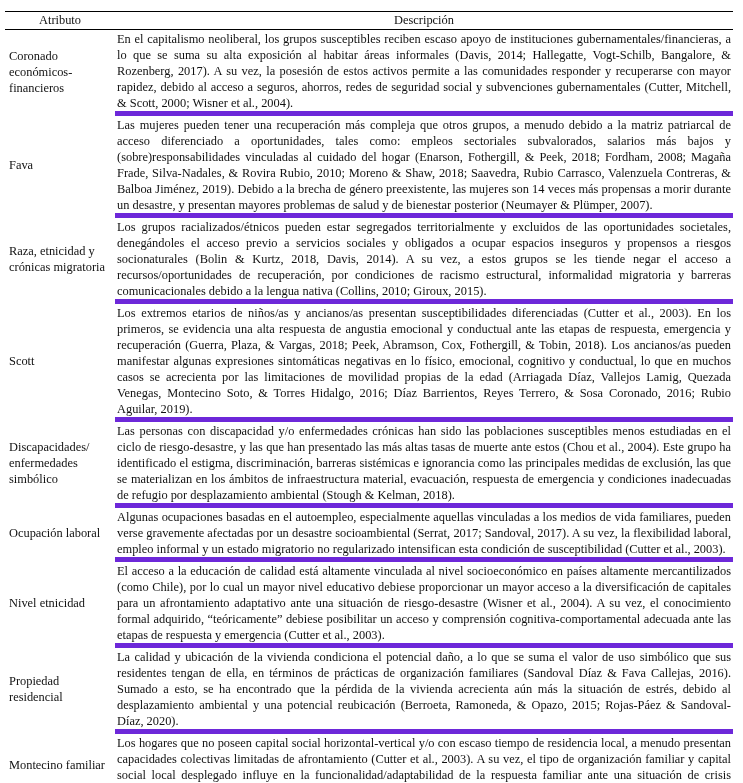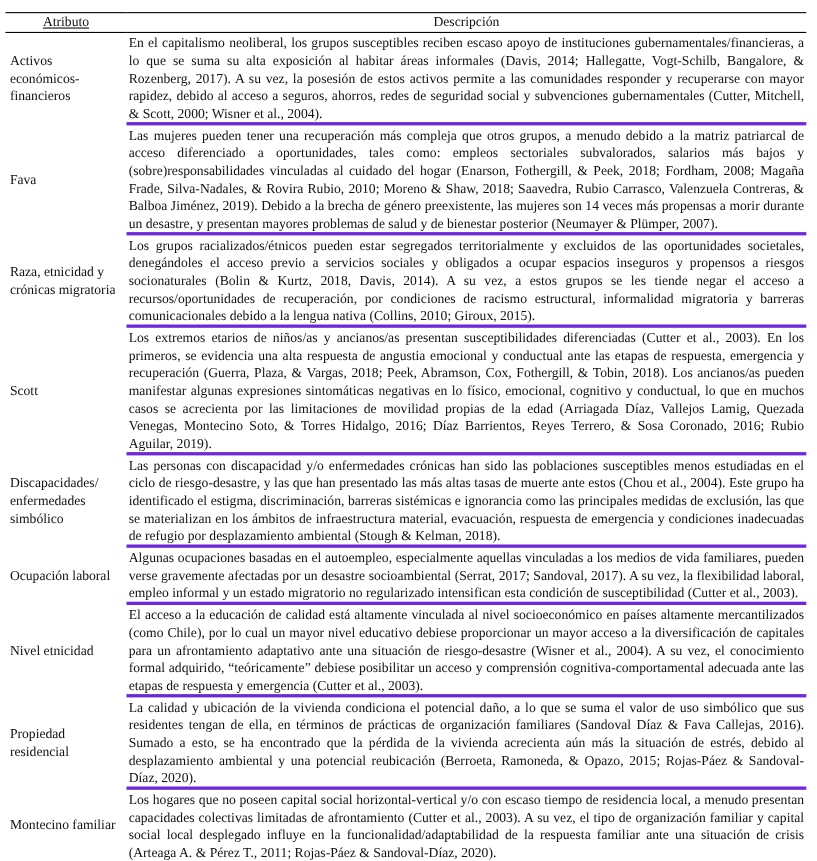--- a/index.html
+++ b/index.html
@@ -2,39 +2,39 @@
 <html><head>
 <meta charset="utf-8">
 <style>
   html, body { margin: 0; padding: 0; background: #ffffff; }
   body { width: 743px; height: 783px; overflow: hidden; position: relative;
          font-family: "Liberation Serif", "DejaVu Serif", serif; color: #111; }
   table.t { position: absolute; left: 5px; top: 11px; width: 728px;
             border-collapse: collapse; font-size: 12.4px; line-height: 16px; }
   table.t th { font-weight: normal; text-align: center; padding: 0 2px 1px 2px;
                border-top: 1.5px solid #000; border-bottom: 1.5px solid #000; height: 16px; }
-  th.col-attr { width: 106px; text-decoration: underline; }
+  th.col-attr { width: 106px; }
   td.attr { vertical-align: middle; text-align: left; padding: 0 2px 0 4px; }
   td.desc { text-align: justify; padding: 1px 2px 0 2px; vertical-align: top; }
-  tr.row td.desc { border-bottom: 3px solid #6d28d9; }
+  tr.row td.desc { border-bottom: 5px solid #6d28d9; }
   tr.row.last td { border-bottom: 1.5px solid #000; }
 </style>
 </head>
 <body>
 
 <table class="t">
   <thead>
     <tr>
       <th class="col-attr">Atributo</th>
       <th>Descripción</th>
     </tr>
   </thead>
   <tbody>
     <tr class="row">
-      <td class="attr">Activos económicos-financieros</td>
+      <td class="attr">Coronado económicos-financieros</td>
       <td class="desc">En el capitalismo neoliberal, los grupos susceptibles reciben escaso apoyo de instituciones gubernamentales/financieras, a lo que se suma su alta exposición al habitar áreas informales (Davis, 2014; Hallegatte, Vogt-Schilb, Bangalore, &amp; Rozenberg, 2017). A su vez, la posesión de estos activos permite a las comunidades responder y recuperarse con mayor rapidez, debido al acceso a seguros, ahorros, redes de seguridad social y subvenciones gubernamentales (Cutter, Mitchell, &amp; Scott, 2000; Wisner et al., 2004).</td>
     </tr>
     <tr class="row">
       <td class="attr">Fava</td>
       <td class="desc">Las mujeres pueden tener una recuperación más compleja que otros grupos, a menudo debido a la matriz patriarcal de acceso diferenciado a oportunidades, tales como: empleos sectoriales subvalorados, salarios más bajos y (sobre)responsabilidades vinculadas al cuidado del hogar (Enarson, Fothergill, &amp; Peek, 2018; Fordham, 2008; Magaña Frade, Silva-Nadales, &amp; Rovira Rubio, 2010; Moreno &amp; Shaw, 2018; Saavedra, Rubio Carrasco, Valenzuela Contreras, &amp; Balboa Jiménez, 2019). Debido a la brecha de género preexistente, las mujeres son 14 veces más propensas a morir durante un desastre, y presentan mayores problemas de salud y de bienestar posterior (Neumayer &amp; Plümper, 2007).</td>
     </tr>
     <tr class="row">
       <td class="attr">Raza, etnicidad y crónicas migratoria</td>
       <td class="desc">Los grupos racializados/étnicos pueden estar segregados territorialmente y excluidos de las oportunidades societales, denegándoles el acceso previo a servicios sociales y obligados a ocupar espacios inseguros y propensos a riesgos socionaturales (Bolin &amp; Kurtz, 2018, Davis, 2014). A su vez, a estos grupos se les tiende negar el acceso a recursos/oportunidades de recuperación, por condiciones de racismo estructural, informalidad migratoria y barreras comunicacionales debido a la lengua nativa (Collins, 2010; Giroux, 2015).</td>
     </tr>

